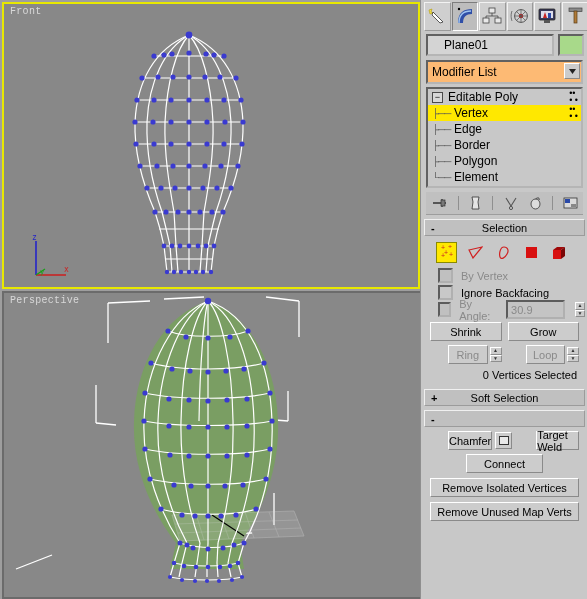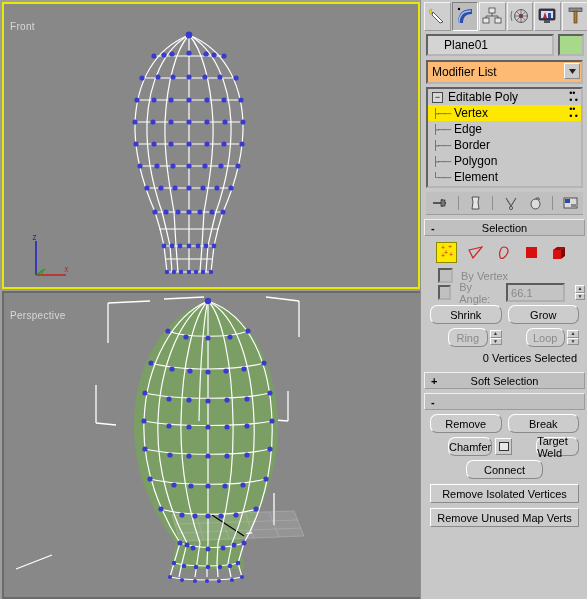--- a/index.html
+++ b/index.html
@@ -5,21 +5,21 @@
   html,body{margin:0;padding:0;background:#c0c0c0;}
   body{width:587px;height:599px;overflow:hidden;
        font-family:"Liberation Sans",sans-serif;font-size:11px;color:#000;}
   .app{position:relative;width:587px;height:599px;}
 
   
   .viewports{position:absolute;left:0;top:0;width:420px;height:599px;background:#9e9e9e;}
   .vp{position:absolute;left:2px;width:414px;background:#888888;overflow:hidden;}
   #vp-front{top:2px;height:283px;border:2px solid #e8e800;}
   #vp-persp{top:291px;height:304px;border:2px solid #6b6b6b;padding-left:24px;}
-  .vp-label{position:absolute;left:6px;top:17px;font-family:Liberation Sans, sans-serif;
+  .vp-label{position:absolute;left:6px;top:2px;font-family:Liberation Mono, monospace;
             font-size:10px;color:#d8d8d8;letter-spacing:.3px;}
   .vp svg{position:absolute;left:0;top:0;}
 
   
   .cmd{position:absolute;left:420px;top:0;width:167px;height:599px;background:#c8c8c8;
        border-left:1px solid #8f8f8f;}
   .tabrow{display:flex;height:30px;align-items:center;padding:1px 0 0 3px;gap:1px;}
   .tabbtn{width:29px;height:27px;background:#cfcfcf;border:1px solid #9a9a9a;
           border-top-color:#f2f2f2;border-left-color:#f2f2f2;
           display:flex;align-items:center;justify-content:center;}
@@ -70,21 +70,21 @@
           display:flex;align-items:center;padding-left:3px;color:#8a8a8a;font-size:11px;}
   .spin{width:12px;height:15px;display:flex;flex-direction:column;margin-left:2px;}
   .spin b{flex:1;background:#cccccc;border:1px solid #8e8e8e;border-top-color:#fff;
           border-left-color:#fff;font-size:5px;line-height:5px;text-align:center;color:#333;}
 
   .btn{background:#cccccc;border:1px solid #8a8a8a;border-top-color:#ffffff;
        border-left-color:#ffffff;display:flex;align-items:center;justify-content:center;
        font-size:11px;height:17px;}
   .btn.dis{color:#8a8a8a;}
   .brow{display:flex;gap:6px;padding:4px 6px 0 6px;}
-  .brow .btn{flex:1;border-radius:7px;}
+  .brow .btn{flex:1;}
   .sqbtn{width:15px;height:15px;background:#cccccc;border:1px solid #8a8a8a;
          border-top-color:#fff;border-left-color:#fff;display:flex;
          align-items:center;justify-content:center;margin-left:3px;}
   .sqbtn i{display:block;width:8px;height:7px;border:1px solid #333;background:#e8e8e8;}
   .cnt{text-align:right;padding:5px 8px 4px 0;font-size:11px;}
   .pairwrap{display:flex;align-items:center;flex:1;padding-left:18px;}
   .wide{margin:5px 6px 0 6px;}
 </style>
 </head>
 <body>
@@ -527,23 +527,27 @@
             <path d="M9 4 L13 1 L13 10 L9 13 Z" fill="#7a0606"></path>
           </svg>
         </div>
       </div>
 
       <div class="cbrow">
         <div class="cb dis"></div>
         <span class="dis-txt">By Vertex</span>
       </div>
       <div class="cbrow">
+        <div class="cb"></div>
+        <span>Ignore Backfacing</span>
+      </div>
+      <div class="cbrow">
         <div class="cb dis"></div>
         <span class="dis-txt">By Angle:</span>
-        <div class="angfld">66.1</div>
+        <div class="angfld">30.9</div>
         <div class="spin">
           <b>▲</b>
             <b>▼</b>
         </div>
       </div>
 
       <div class="brow">
         <div class="btn">Shrink</div>
         <div class="btn">Grow</div>
       </div>
@@ -572,24 +576,20 @@
         <span class="ttl">Soft Selection</span>
       </div>
     </div>
 
     <div class="roll">
       <div class="rollhdr">
         <span class="pm">-</span>
       </div>
 
       <div class="brow">
-        <div class="btn">Remove</div>
-        <div class="btn">Break</div>
-      </div>
-      <div class="brow">
         <div class="pairwrap">
           <div class="btn" style="flex:1">Chamfer</div>
           <div class="sqbtn">
               <i></i>
             </div>
         </div>
         <div class="pairwrap">
           <div class="btn" style="flex:1">Target Weld</div>
         </div>
       </div>

